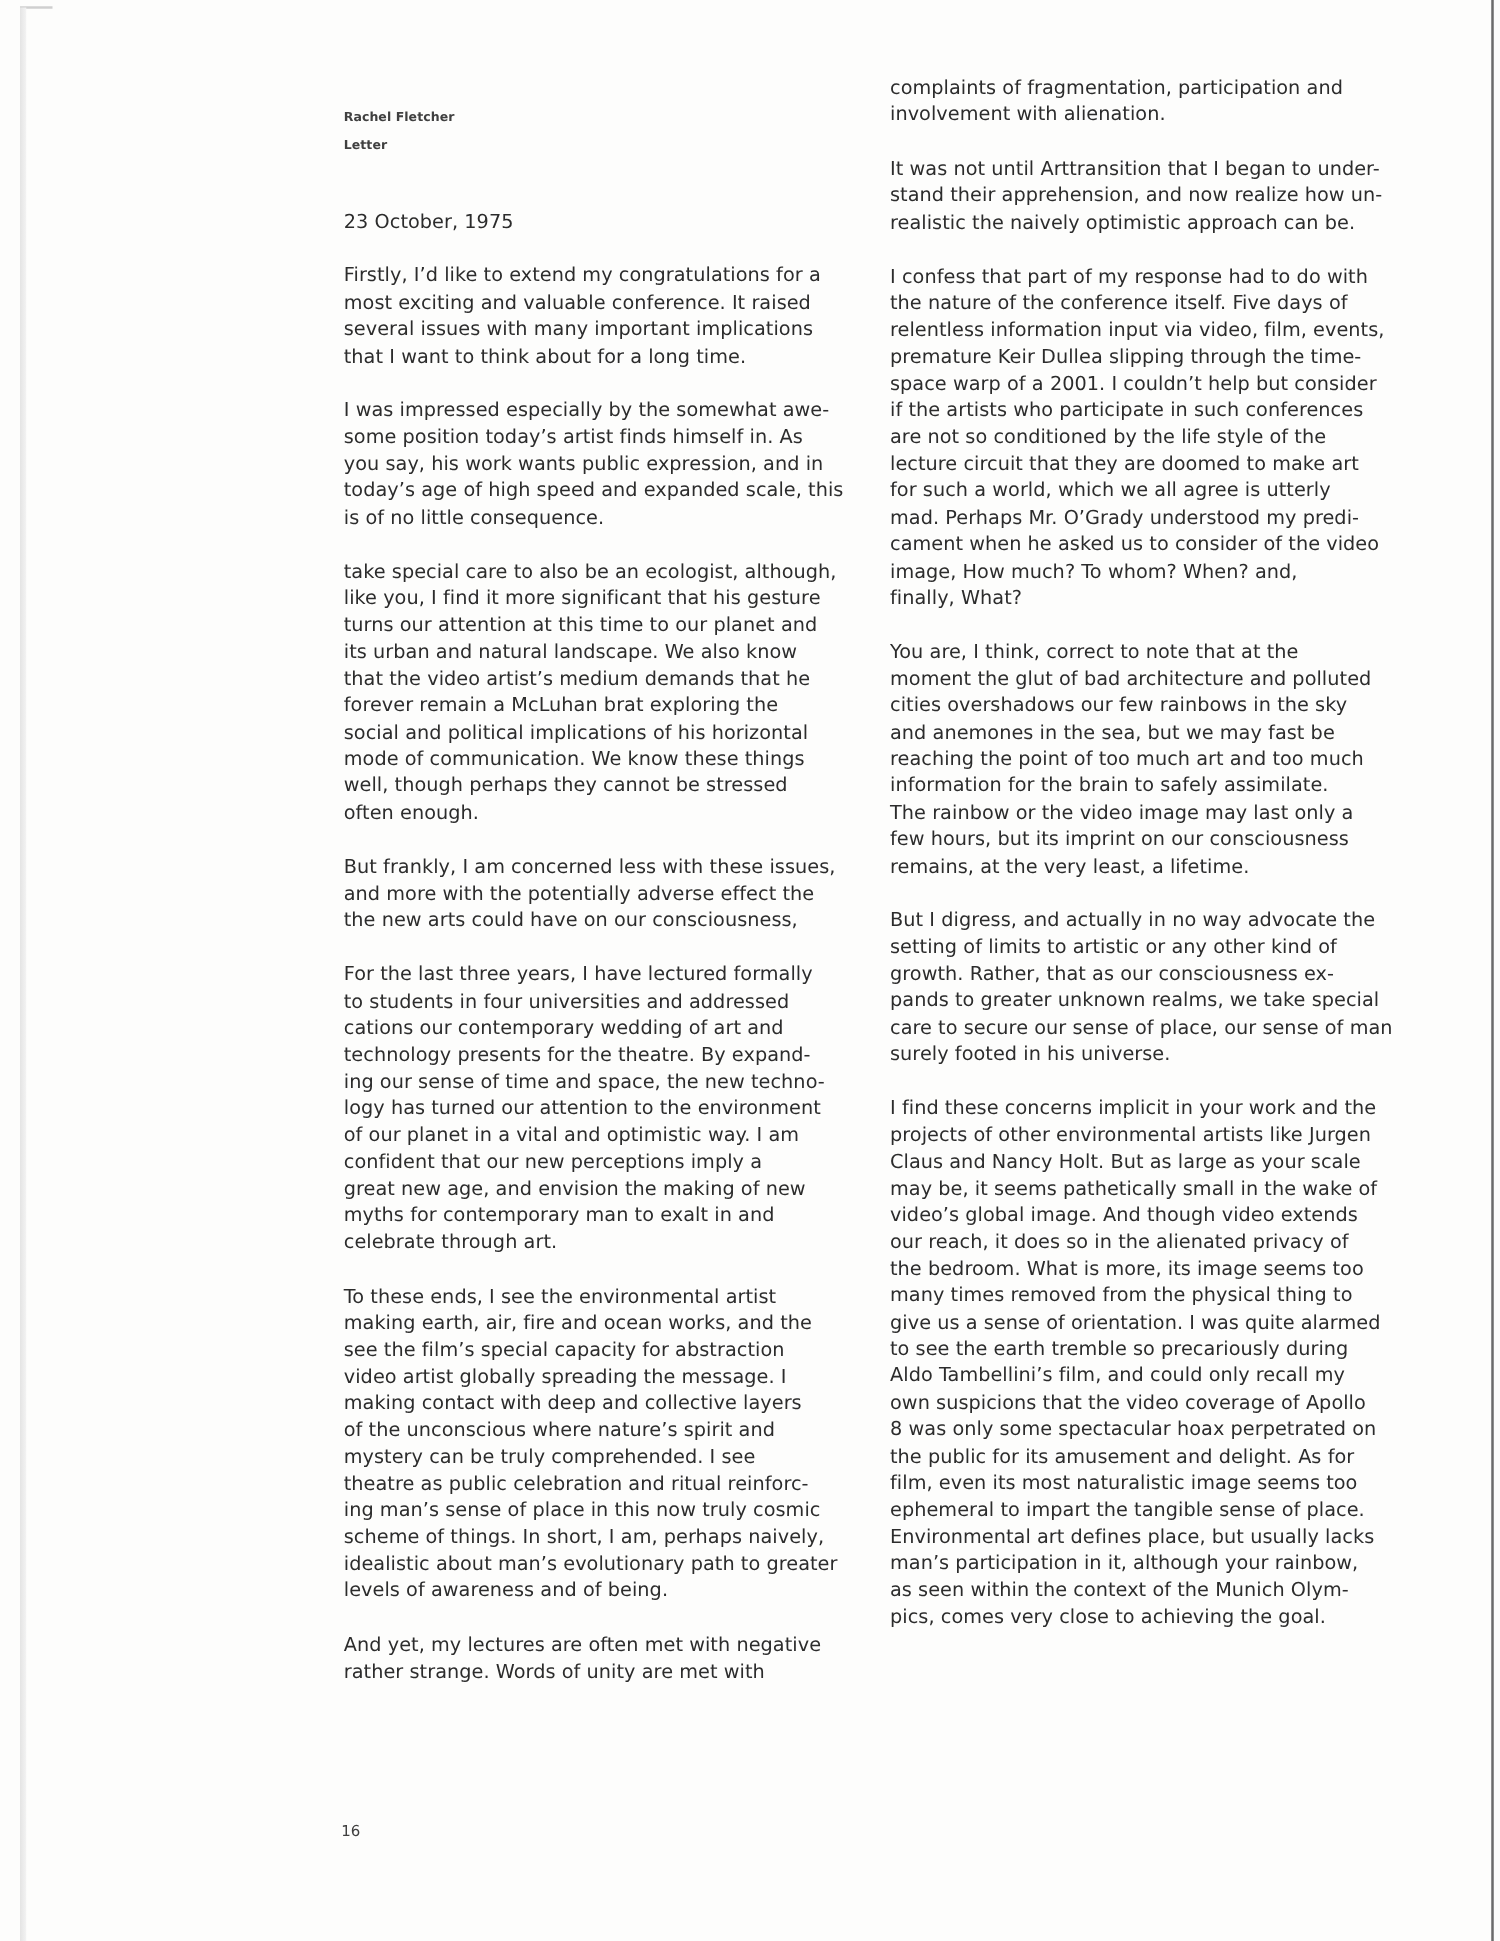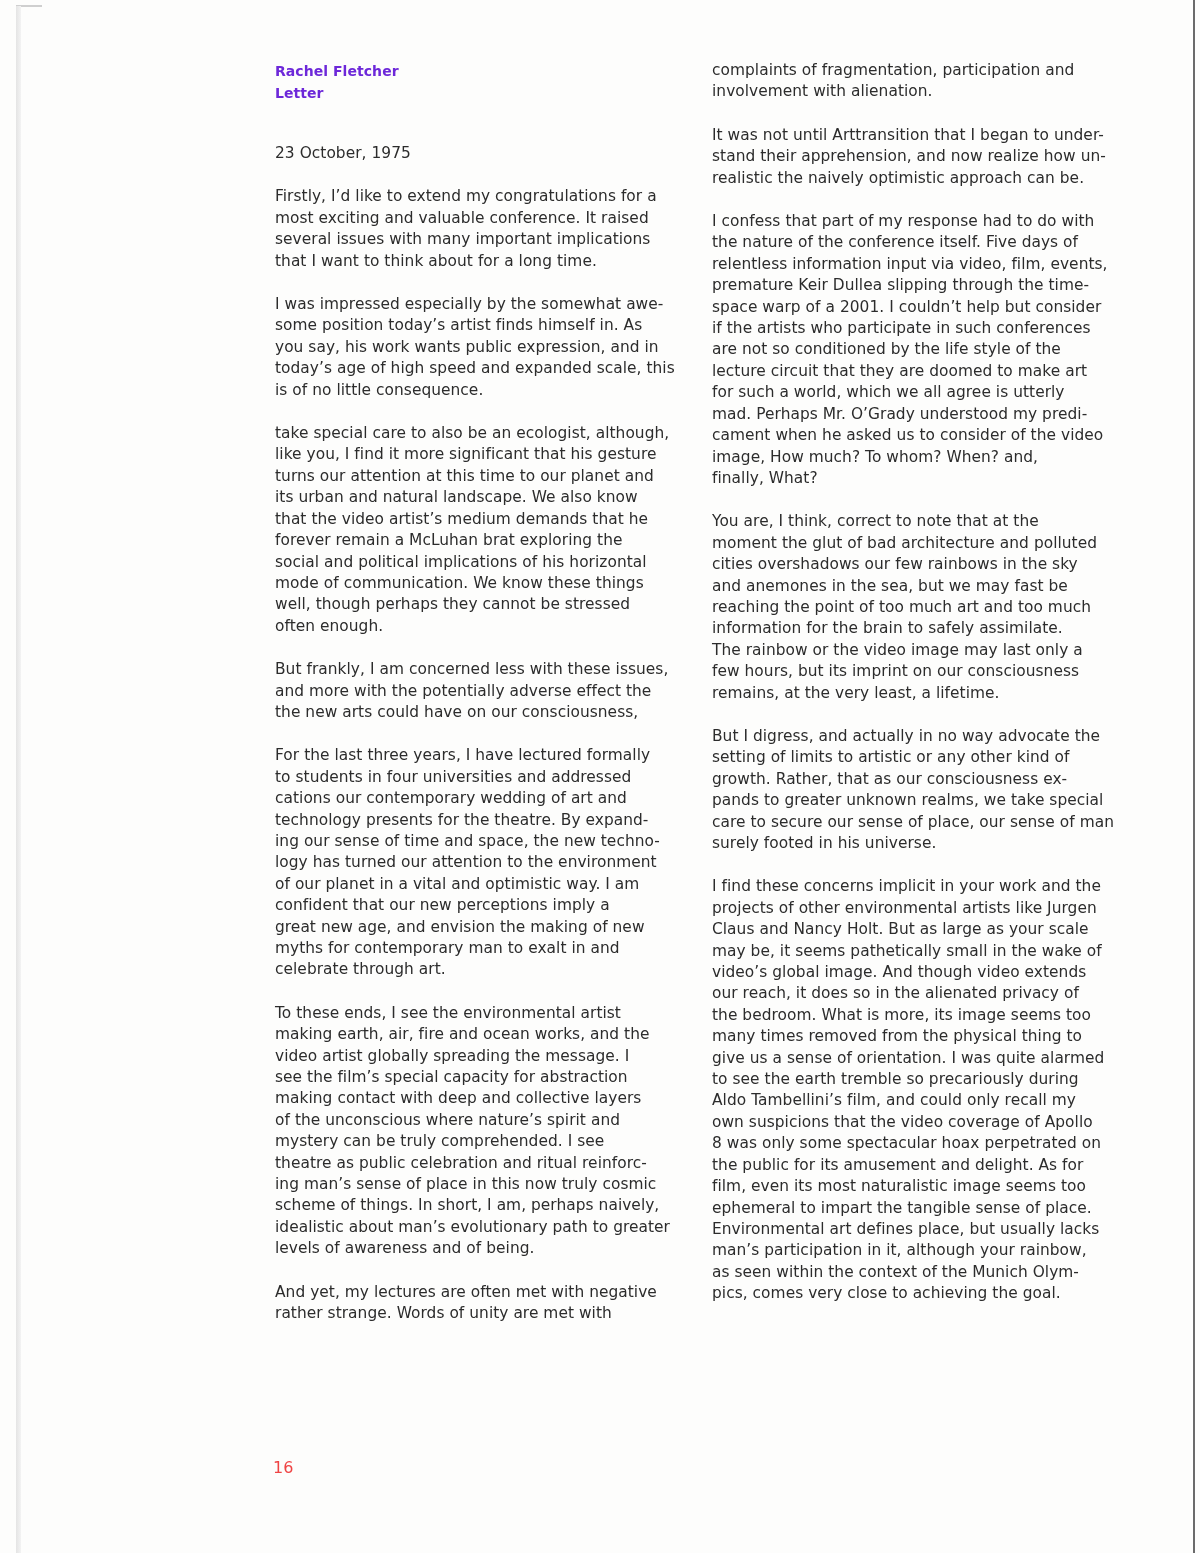--- a/index.html
+++ b/index.html
@@ -20,27 +20,27 @@
     .edge-right {
       position: absolute; left: 1193px; top: 0; width: 2px; height: 1553px;
       background: #6b6b6b;
     }
     .col {
       position: absolute; top: 60px; width: 410px;
       font-size: 15.4px; line-height: 21.4px; letter-spacing: 0.05px;
     }
     .col.left { left: 275px; }
     .col.right { left: 712px; }
-    .header { font-weight: bold; font-size: 14px; line-height: 22px; color: #6d28d9; }
+    .header { font-weight: bold; font-size: 10px; line-height: 22px; color: #404040; margin-top: 24px; }
     .date { margin-top: 39px; }
     p { margin: 0 0 22px 0; }
     .line { display: block; white-space: nowrap; }
     .page-number {
       position: absolute; left: 273px; top: 1458px;
-      font-size: 16px; color: #ef4444;
+      font-size: 12px; color: #404040;
     }
   </style>
 </head>
 <body>
 
 <div class="edge-top"></div>
 <div class="edge-left"></div>
 <div class="edge-right"></div>
 
 <div class="col left">
@@ -90,22 +90,22 @@
         <span class="line">logy has turned our attention to the environment</span>
         <span class="line">of our planet in a vital and optimistic way.  I am</span>
         <span class="line">confident that our new perceptions imply a</span>
         <span class="line">great new age, and envision the making of new</span>
         <span class="line">myths for contemporary man to exalt in and</span>
         <span class="line">celebrate through art.</span>
       </p>
       <p>
         <span class="line">To these ends, I see the environmental artist</span>
         <span class="line">making earth, air, fire and ocean works, and the</span>
+        <span class="line">see the film’s special capacity for abstraction</span>
         <span class="line">video artist globally spreading the message.  I</span>
-        <span class="line">see the film’s special capacity for abstraction</span>
         <span class="line">making contact with deep and collective layers</span>
         <span class="line">of the unconscious where nature’s spirit and</span>
         <span class="line">mystery can be truly comprehended.  I see</span>
         <span class="line">theatre as public celebration and ritual reinforc-</span>
         <span class="line">ing man’s sense of place in this now truly cosmic</span>
         <span class="line">scheme of things.  In short, I am, perhaps naively,</span>
         <span class="line">idealistic about man’s evolutionary path to greater</span>
         <span class="line">levels of awareness and of being.</span>
       </p>
       <p>

